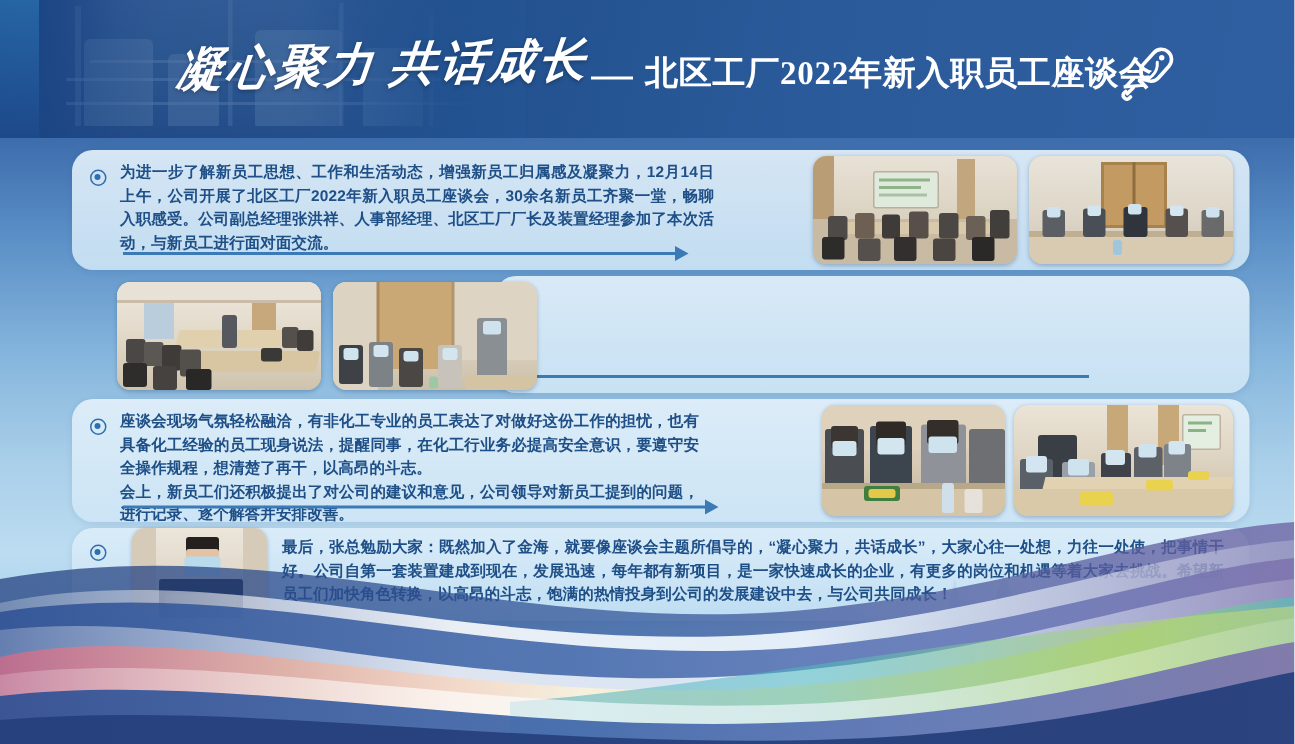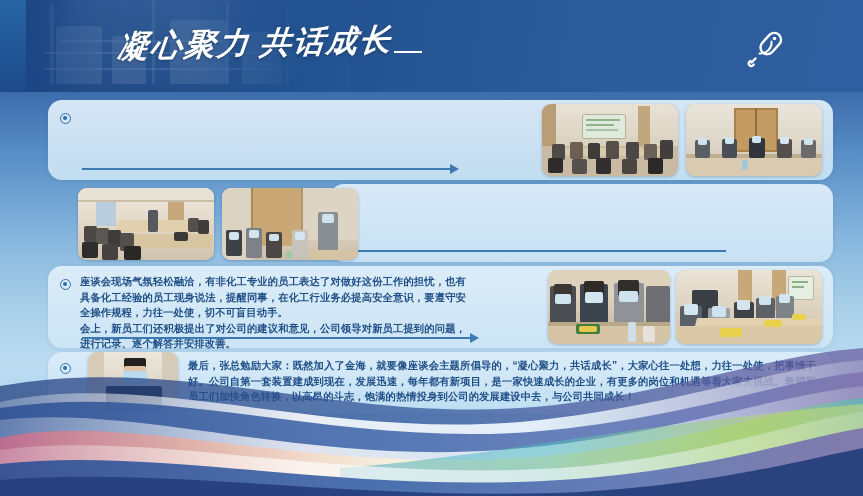--- a/index.html
+++ b/index.html
@@ -167,36 +167,38 @@
       <div class="pg-bar" style="left:24px; top:72px; width:270px; height:2px;"></div>
       <div class="pg-bar" style="left:40px; top:44px; width:190px; height:1.5px;"></div>
       <div class="plant-fade"></div>
     </div>
     <div class="corner-tl"></div>
 
     <div class="title-cn">凝心聚力 共话成长</div>
 
     <div class="title-dash"></div>
 
+    <div class="subtitle">北区工厂2022年新入职员工座谈会</div>
 
     <div class="mic-icon">
       <svg viewBox="0 0 46 46" width="46" height="46">
         <g fill="none" stroke="#ffffff" stroke-width="2.4" stroke-linecap="round" stroke-linejoin="round">
           <rect x="20" y="4.5" width="13.5" height="24" rx="6.75" transform="rotate(42 26.7 16.5)"></rect>
           <path d="M11.5 31.5 L7.5 35.5"></path>
           <path d="M6.5 34 q-3 2 -1 4.2 q2 2.2 4.2 -.6"></path>
           <circle cx="30.5" cy="11.5" r="1.8" fill="#ffffff" stroke="none"></circle>
           <path d="M15.5 26.5 a11 11 0 0 0 12 -12" stroke-width="2"></path>
         </g>
       </svg>
     </div>
   </div>
 
   <div class="panel panel-1"></div>
   <div class="bullet" style="left:60px; top:113px;"></div>
+  <div class="body-text" style="left:80px; top:108px; width:396px;">为进一步了解新员工思想、工作和生活动态，增强新员工归属感及凝聚力，12月14日上午，公司开展了北区工厂2022年新入职员工座谈会，30余名新员工齐聚一堂，畅聊入职感受。公司副总经理张洪祥、人事部经理、北区工厂厂长及装置经理参加了本次活动，与新员工进行面对面交流。</div>
   <div class="arrow-line" style="left:82px; top:168px; width:370px;"></div>
   <div class="arrow-head right" style="left:450px; top:164px;"></div>
 
   <div class="photo" style="left:542px; top:104px; width:136px; height:72px;">
     <div class="ph-wall" style="background:linear-gradient(180deg,#e8e2d6 0%,#ded6c6 42%,#cfc4b0 100%);"></div>
     <div class="ph-el rnd" style="left:40px; top:10px; width:44px; height:25px; background:#dfe9dc; border:1.5px solid #b7b09d;"></div>
     <div class="ph-el" style="left:44px; top:15px; width:34px; height:2px; background:#8fb48a;"></div>
     <div class="ph-el" style="left:44px; top:20px; width:28px; height:2px; background:#8fb48a;"></div>
     <div class="ph-el" style="left:44px; top:25px; width:32px; height:2px; background:#a9c2a5;"></div>
     <div class="ph-el" style="left:0; top:0; width:14px; height:58px; background:#b99d74;"></div>
@@ -278,21 +280,21 @@
     <div class="ph-el rnd" style="left:70px; top:42px; width:16px; height:28px; background:#c8c3ba;"></div>
     <div class="ph-el rnd" style="left:73px; top:44px; width:10px; height:8px; background:#d3e5ef;"></div>
     <div class="ph-el rnd" style="left:96px; top:24px; width:20px; height:46px; background:#8a8f94;"></div>
     <div class="ph-el rnd" style="left:100px; top:26px; width:12px; height:9px; background:#cfe3ee;"></div>
     <div class="ph-el rnd" style="left:88px; top:62px; width:48px; height:10px; background:#d4c4a4;"></div>
     <div class="ph-el rnd" style="left:64px; top:63px; width:6px; height:8px; background:#9ec7a6;"></div>
   </div>
 
   <div class="panel panel-3"></div>
   <div class="bullet" style="left:60px; top:279px;"></div>
-  <div class="body-text" style="left:80px; top:274px; width:386px; white-space:pre-line;">座谈会现场气氛轻松融洽，有非化工专业的员工表达了对做好这份工作的担忧，也有具备化工经验的员工现身说法，提醒同事，在化工行业务必提高安全意识，要遵守安全操作规程，力往一处使，切不可盲目动手。
+  <div class="body-text" style="left:80px; top:274px; width:386px; white-space:pre-line;">座谈会现场气氛轻松融洽，有非化工专业的员工表达了对做好这份工作的担忧，也有具备化工经验的员工现身说法，提醒同事，在化工行业务必提高安全意识，要遵守安全操作规程，想清楚了再干，以高昂的斗志。
 会上，新员工们还积极提出了对公司的建议和意见，公司领导对新员工提到的问题，进行记录、逐个解答并安排改善。</div>
   <div class="arrow-line" style="left:82px; top:337px; width:390px;"></div>
   <div class="arrow-head right" style="left:470px; top:333px;"></div>
 
   <div class="photo" style="left:548px; top:270px; width:122px; height:74px;">
     <div class="ph-wall" style="background:linear-gradient(180deg,#e4dacb 0%,#d6c9b4 55%,#c0b299 100%);"></div>
     <div class="ph-el" style="left:0; top:0; width:122px; height:30px; background:#ded2bd;"></div>
     <div class="ph-el rnd" style="left:2px;  top:16px; width:26px; height:40px; background:#4a4d52;"></div>
     <div class="ph-el rnd" style="left:6px;  top:14px; width:18px; height:15px; background:#3b3632;"></div>
     <div class="ph-el rnd" style="left:7px;  top:24px; width:16px; height:10px; background:#cfe4ef;"></div>

